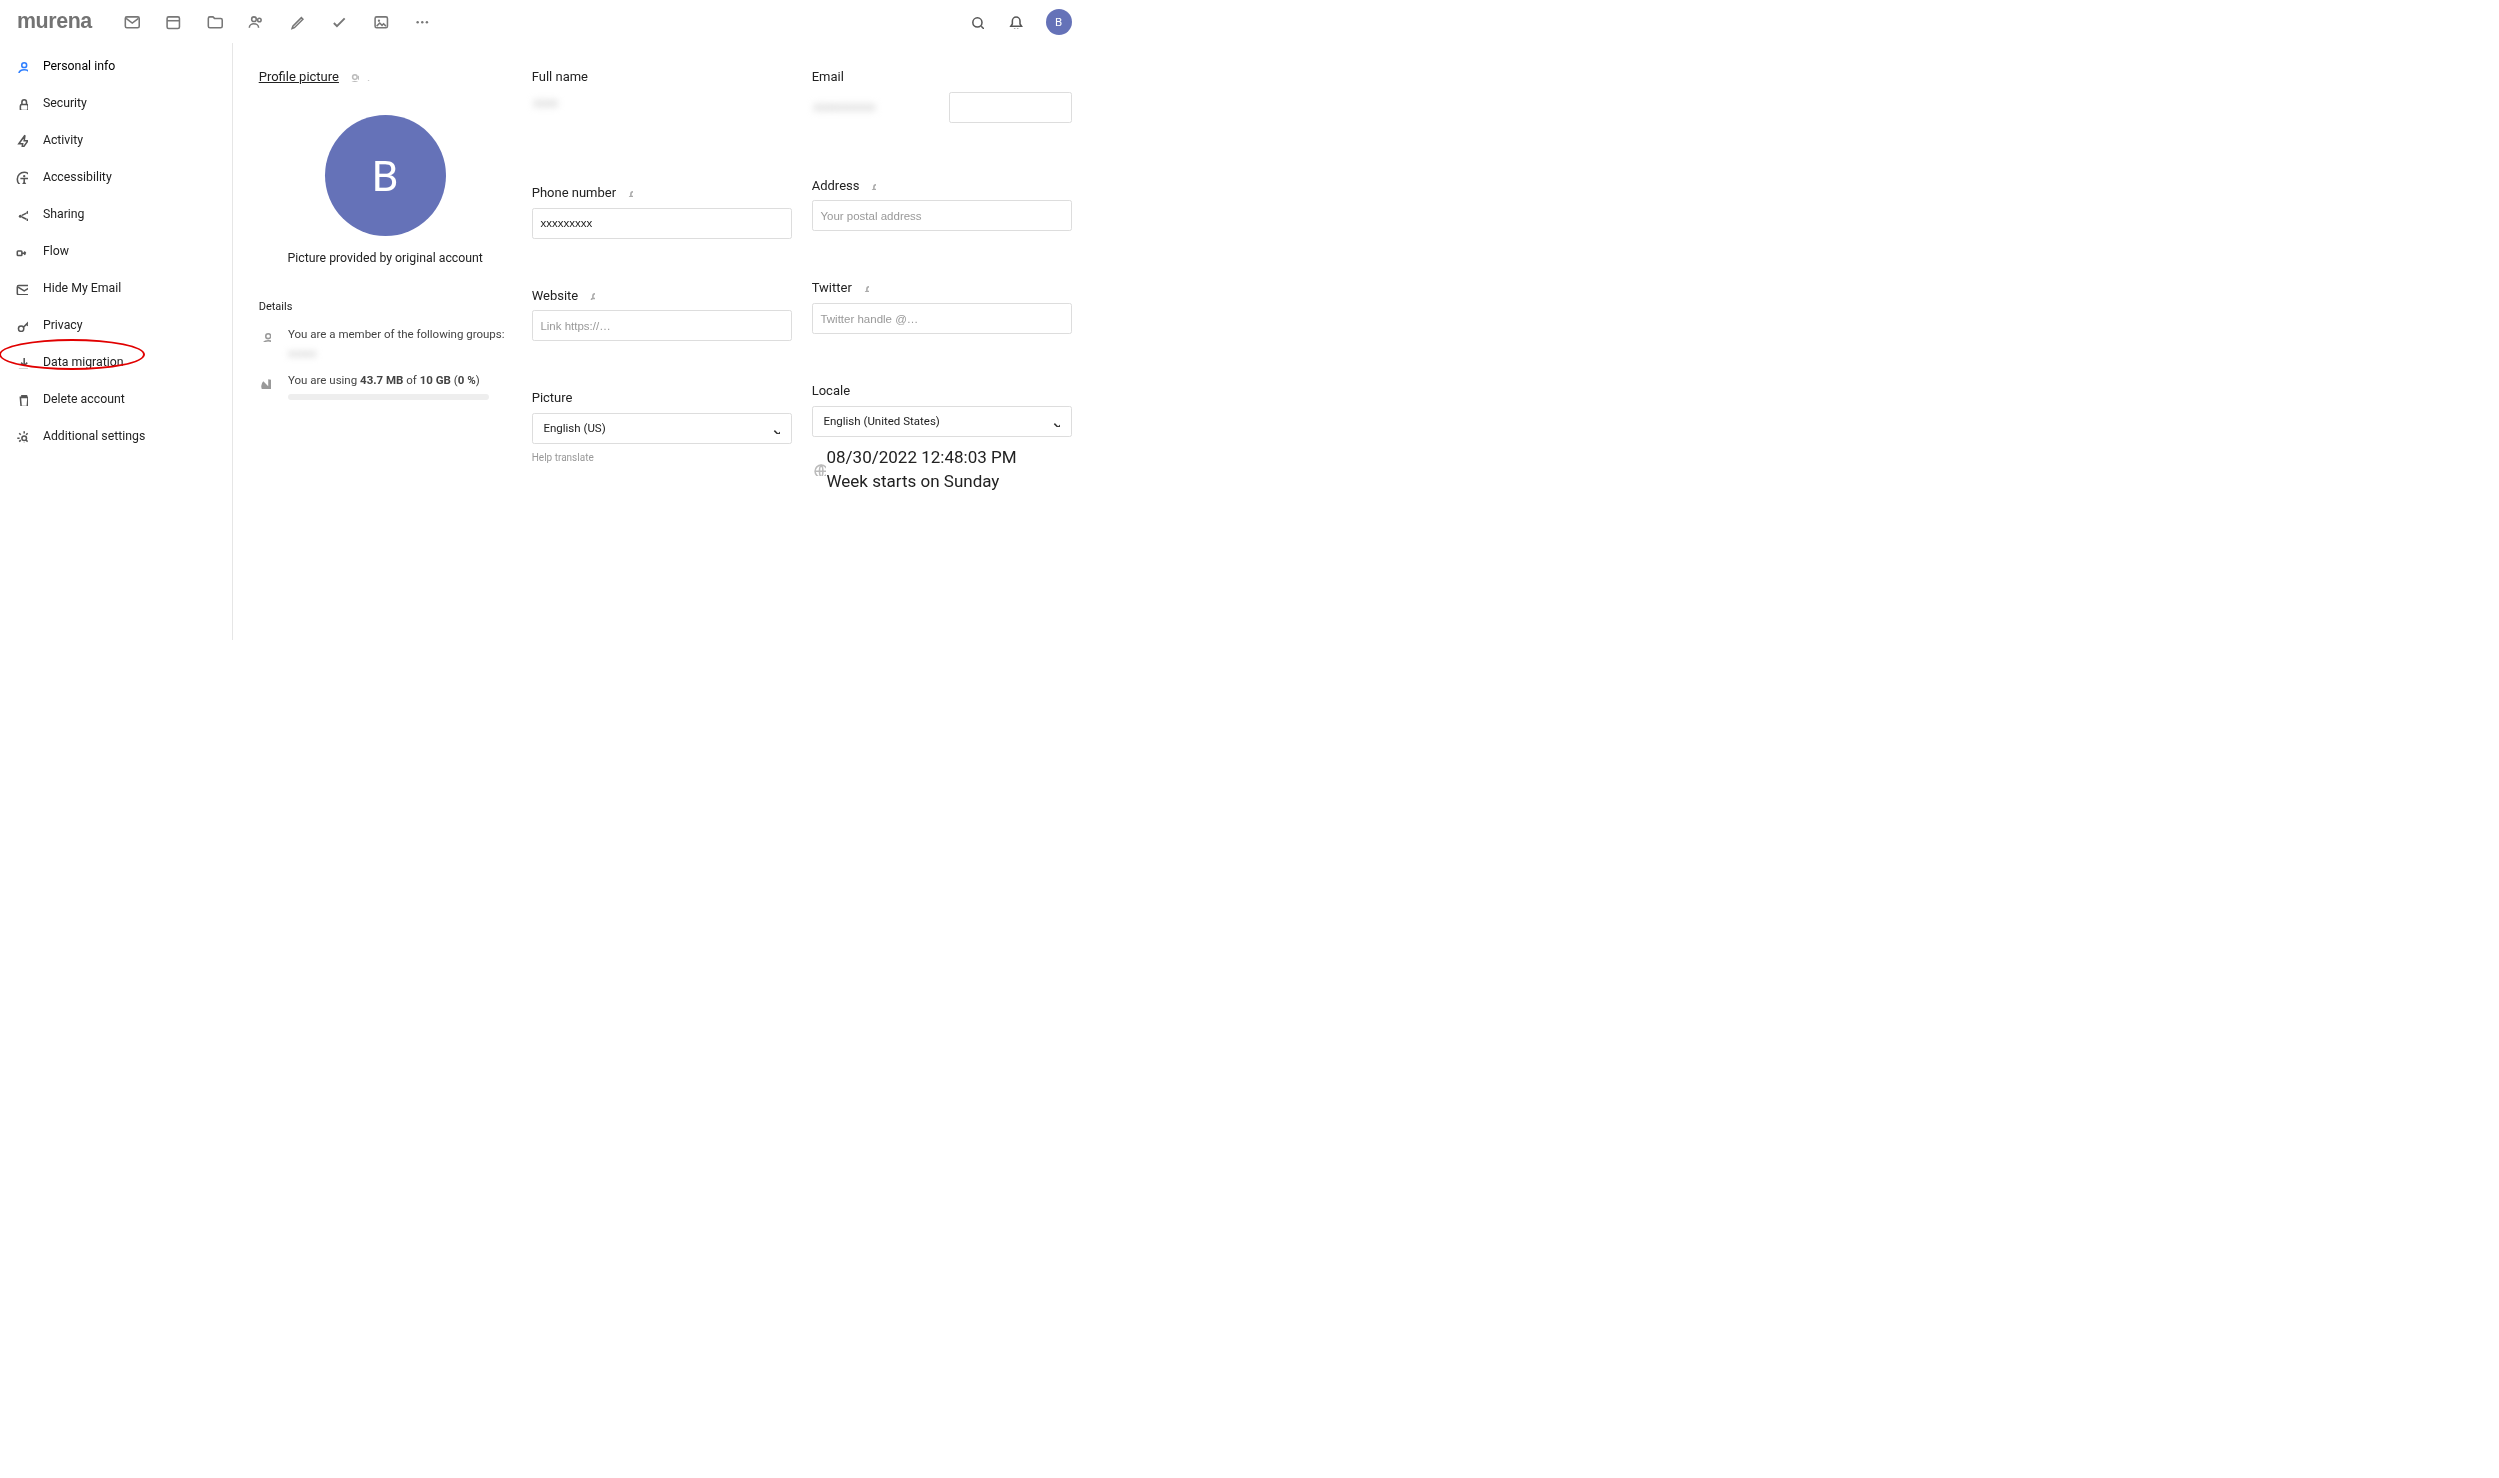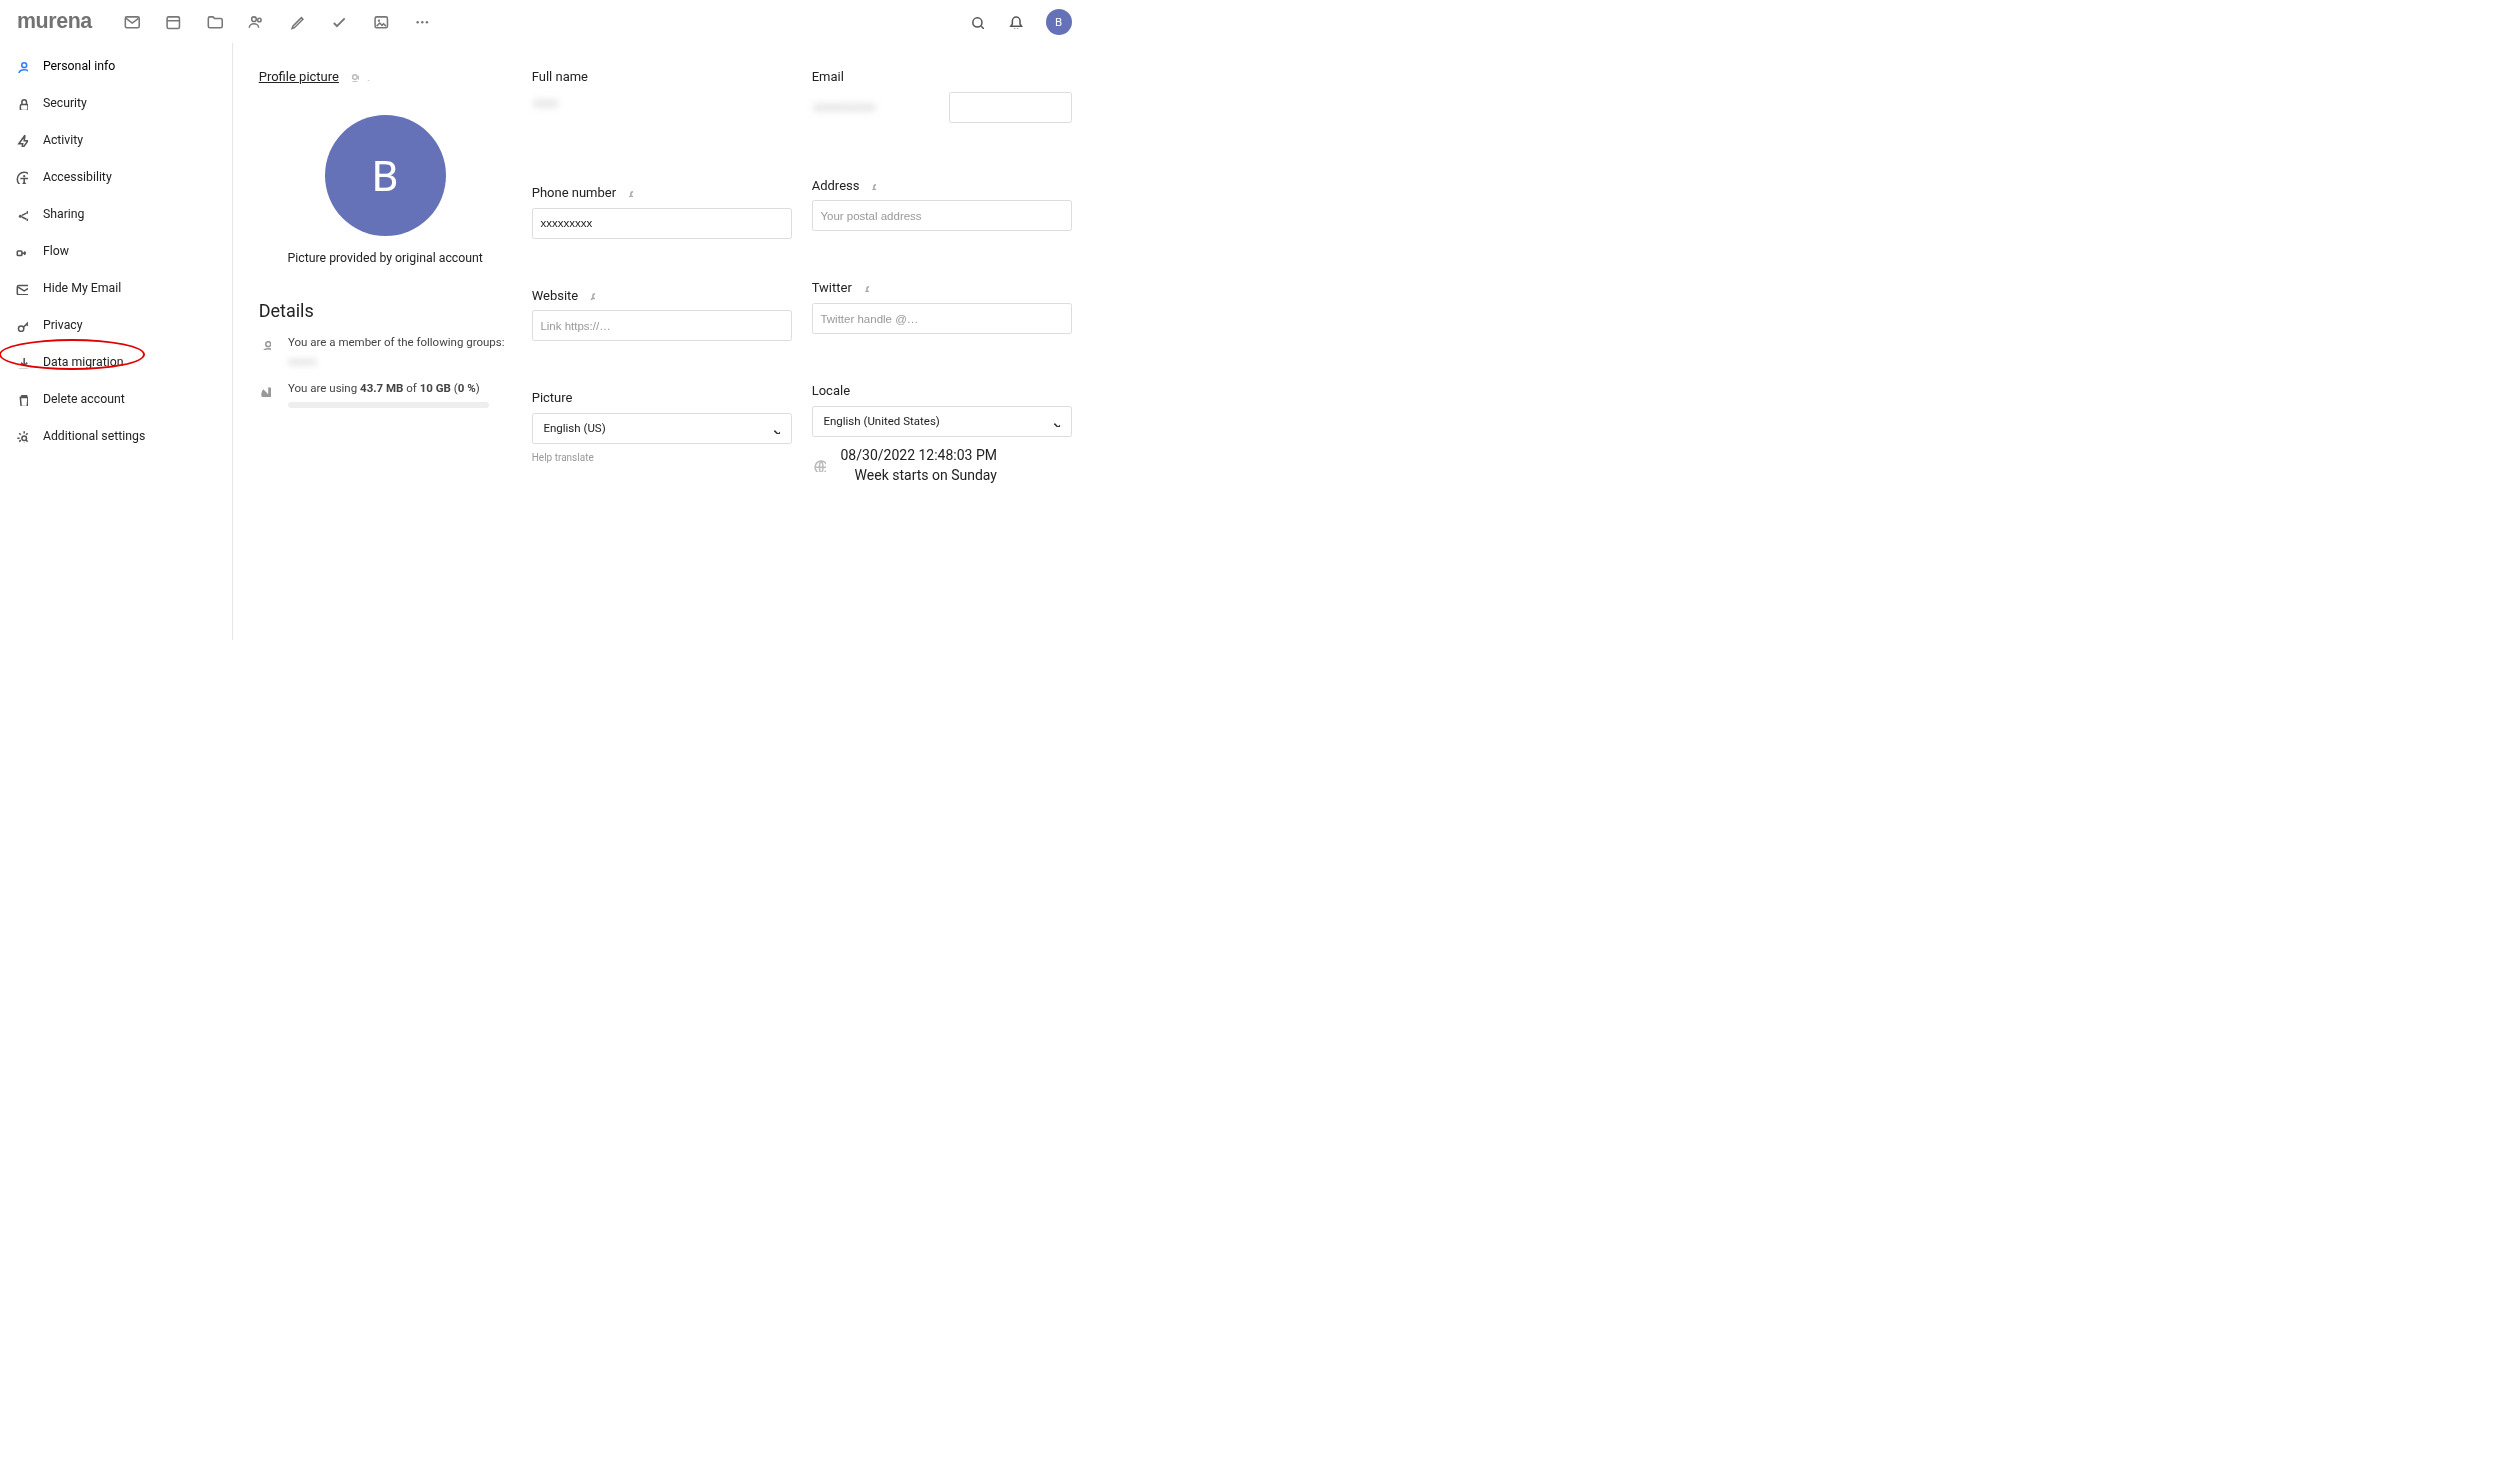--- a/index.html
+++ b/index.html
@@ -72,21 +72,21 @@
   }
   .section-title .mini { color:#999; font-size:9.2px; display:flex; gap:3.1px; align-items:center;}
   .avatar-big {
     width:121px; height:121px; border-radius:50%;
     background:#6572b8; color:#fff;
     display:flex; align-items:center; justify-content:center;
     font-size:43px; font-weight:400;
     margin: 31px auto 15.3px auto;
   }
   .caption { text-align:center; color:#222; font-size:12.3px; }
-  .details-h { font-size:18px; margin-top:35px; margin-bottom:13.8px; }
+  .details-h { font-size:11px; margin-top:35px; margin-bottom:13.8px; }
   .detail-row { display:flex; gap:17px; margin-bottom:13.8px; align-items:flex-start; color:#444;}
   .detail-row .di { width:12.3px; color:#999; margin-top:3.1px;}
   .blur {
     filter: blur(3.8px);
     color:#ccc;
     user-select:none;
   }
   .blur-small { filter: blur(3.1px); color:#bbb; display:inline-block; }
   .progress-track {
     height:6.1px; width:201px; background:#eee; border-radius:3.1px; margin-top:6.1px;
@@ -101,21 +101,21 @@
     background:#fff;
   }
   .field-input::placeholder { color:#999; }
   .form-block { margin-bottom: 44px; }
   .select-box {
     width:100%; height:31px; border:0.8px solid #ddd; border-radius:2.3px;
     display:flex; align-items:center; justify-content:space-between;
     padding:0 10.7px; font-size:11.5px; background:#fff; cursor:pointer;
   }
   .help-link { color:#999; font-size:10px; margin-top:7.7px; display:inline-block;}
-  .locale-line { display:flex; gap:15px; align-items:center; color:#222; font-size:14px; margin-top:10.7px;text-align:right;}
+  .locale-line { display:flex; gap:1px; align-items:center; color:#222; font-size:17px; margin-top:10.7px;}
   .locale-line .li-icon { color:#bbb; }
   
   .anno-ellipse {
     position:absolute;
     border:2.3px solid #e10000;
     border-radius:50%;
     pointer-events:none;
   }
   svg { display:block; }
 </style>

